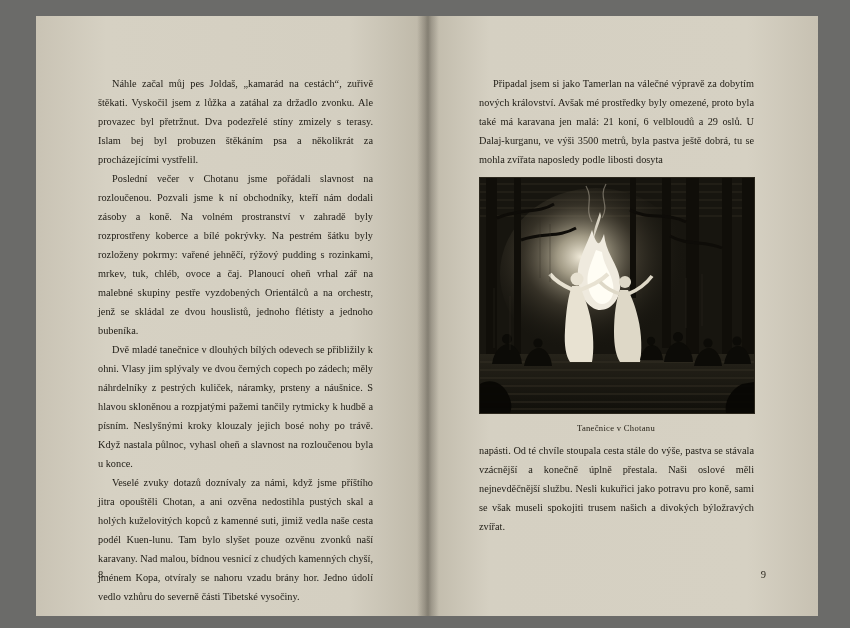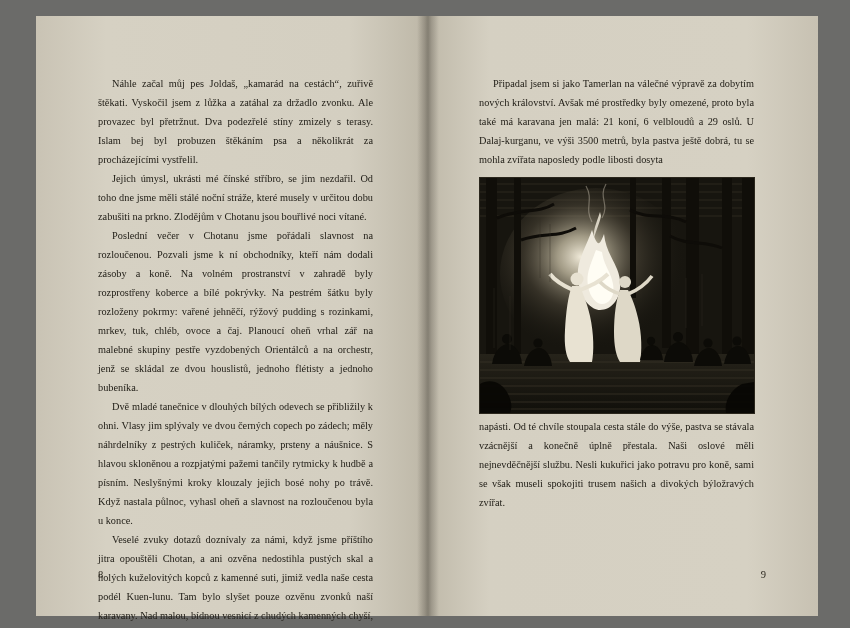--- a/index.html
+++ b/index.html
@@ -104,21 +104,20 @@
 </style>
 </head>
 <body>
 
 <div class="scan">
   <div class="spread">
 
     <div class="page left">
       <div class="textcol">
         <p>Náhle začal můj pes Joldaš, „kamarád na cestách“, zuřivě štěkati. Vyskočil jsem z lůžka a zatáhal za držadlo zvonku. Ale provazec byl přetržnut. Dva podezřelé stíny zmizely s terasy. Islam bej byl probuzen štěkáním psa a několikrát za procházejícími vystřelil.</p>
-        <p>Jejich úmysl, ukrásti mé čínské stříbro, se jim nezdařil. Od toho dne jsme měli stálé noční stráže, které musely v určitou dobu zabušiti na prkno. Zlodějům v Chotanu jsou bouřlivé noci vítané.</p>
         <p>Poslední večer v Chotanu jsme pořádali slavnost na rozloučenou. Pozvali jsme k ní obchodníky, kteří nám dodali zásoby a koně. Na volném prostranství v zahradě byly rozprostřeny koberce a bílé pokrývky. Na pestrém šátku byly rozloženy pokrmy: vařené jehněčí, rýžový pudding s rozinkami, mrkev, tuk, chléb, ovoce a čaj. Planoucí oheň vrhal zář na malebné skupiny pestře vyzdobených Orientálců a na orchestr, jenž se skládal ze dvou houslistů, jednoho flétisty a jednoho bubeníka.</p>
         <p>Dvě mladé tanečnice v dlouhých bílých odevech se přibližily k ohni. Vlasy jim splývaly ve dvou černých copech po zádech; měly náhrdelníky z pestrých kuliček, náramky, prsteny a náušnice. S hlavou skloněnou a rozpjatými pažemi tančily rytmicky k hudbě a písním. Neslyšnými kroky klouzaly jejich bosé nohy po trávě. Když nastala půlnoc, vyhasl oheň a slavnost na rozloučenou byla u konce.</p>
         <p>Veselé zvuky dotazů doznívaly za námi, když jsme příštího jitra opouštěli Chotan, a ani ozvěna nedostihla pustých skal a holých kuželovitých kopců z kamenné suti, jimiž vedla naše cesta podél Kuen-lunu. Tam bylo slyšet pouze ozvěnu zvonků naší karavany. Nad malou, bídnou vesnicí z chudých kamenných chyší, jménem Kopa, otvíraly se nahoru vzadu brány hor. Jedno údolí vedlo vzhůru do severně části Tibetské vysočiny.</p>
       </div>
       <div class="folio">8</div>
     </div>
 
     <div class="page right">
       <div class="textcol">
         <p>Připadal jsem si jako Tamerlan na válečné výpravě za dobytím nových království. Avšak mé prostředky byly omezené, proto byla také má karavana jen malá: 21 koní, 6 velbloudů a 29 oslů. U Dalaj-kurganu, ve výši 3500 metrů, byla pastva ještě dobrá, tu se mohla zvířata naposledy podle libosti dosyta</p>
@@ -211,20 +210,21 @@
               <g fill="#080704" opacity="0.95">
                 <path d="M0 235 L0 206 C10 200 22 204 28 216 C32 224 32 230 30 235 Z"></path>
                 <path d="M246 235 C244 224 250 212 262 206 L274 204 L274 235 Z"></path>
               </g>
 
               <g stroke="#342f24" stroke-width="0.8" opacity="0.5">
                 <path d="M60 40 V100 M70 46 V104 M206 100 V150 M222 96 V148 M14 110 V170 M30 118 V172"></path>
               </g>
             </svg>
           </div>
+          <div class="caption">Tanečnice v Chotanu</div>
         </div>
 
         <p class="noindent">napásti. Od té chvíle stoupala cesta stále do výše, pastva se stávala vzácnější a konečně úplně přestala. Naši oslové měli nejnevděčnější službu. Nesli kukuřici jako potravu pro koně, sami se však museli spokojiti trusem našich a divokých býložravých zvířat.</p>
       </div>
       <div class="folio">9</div>
     </div>
 
     <div class="gutter"></div>
   </div>
 </div>

